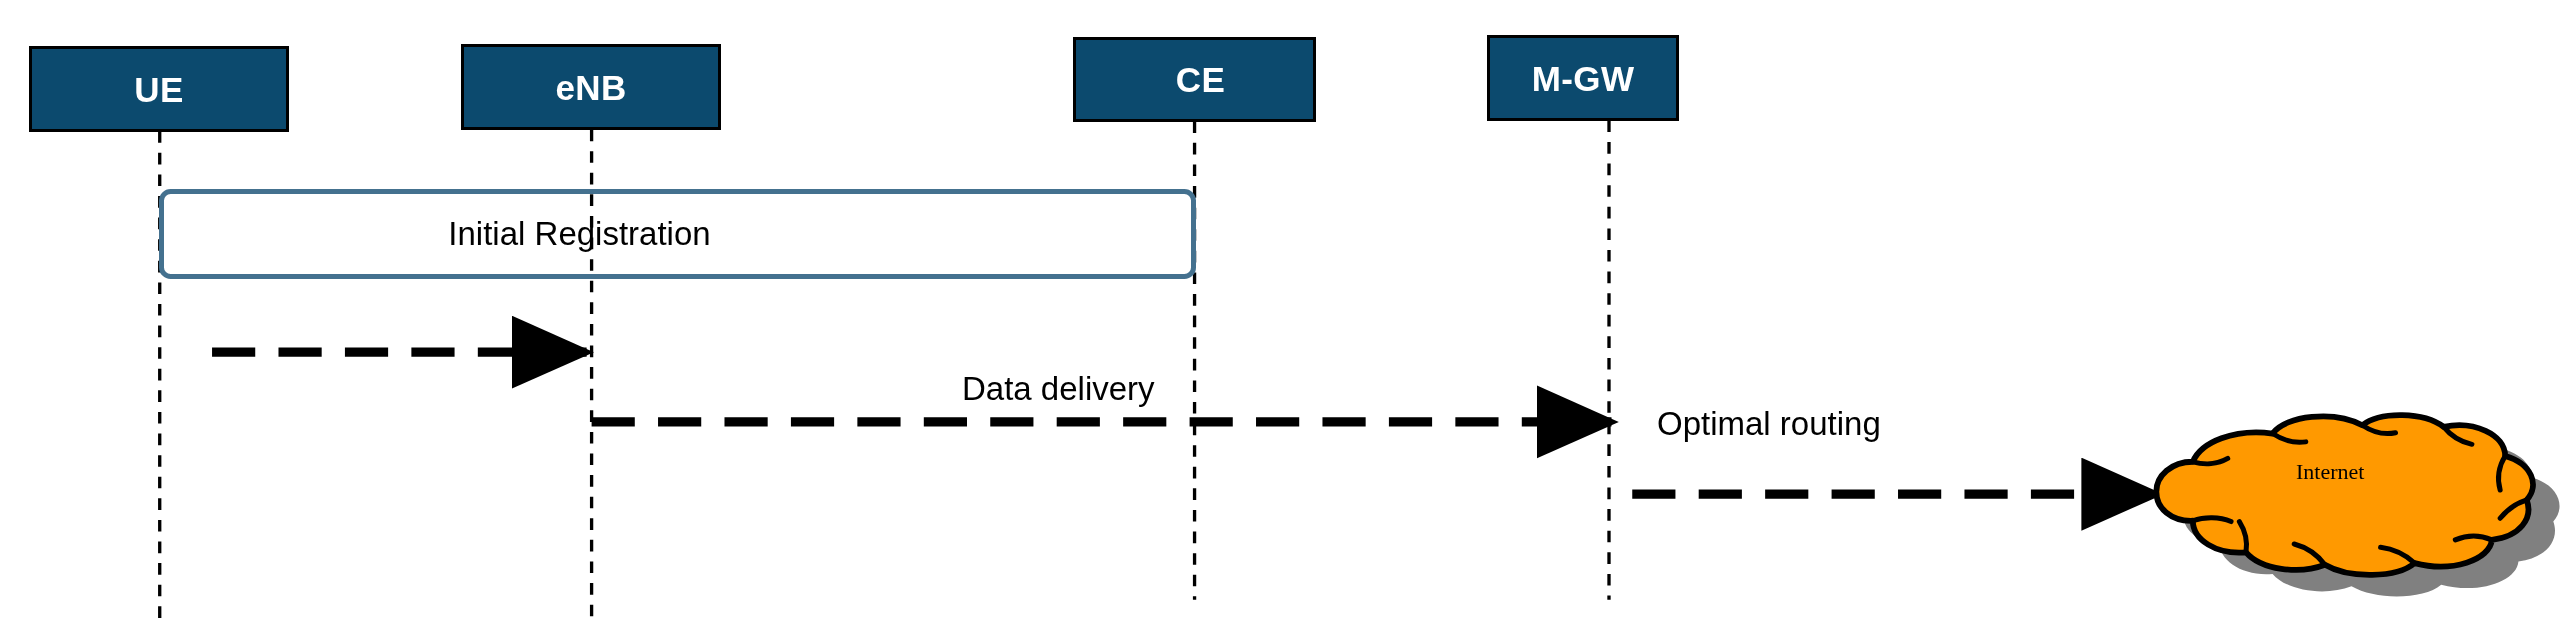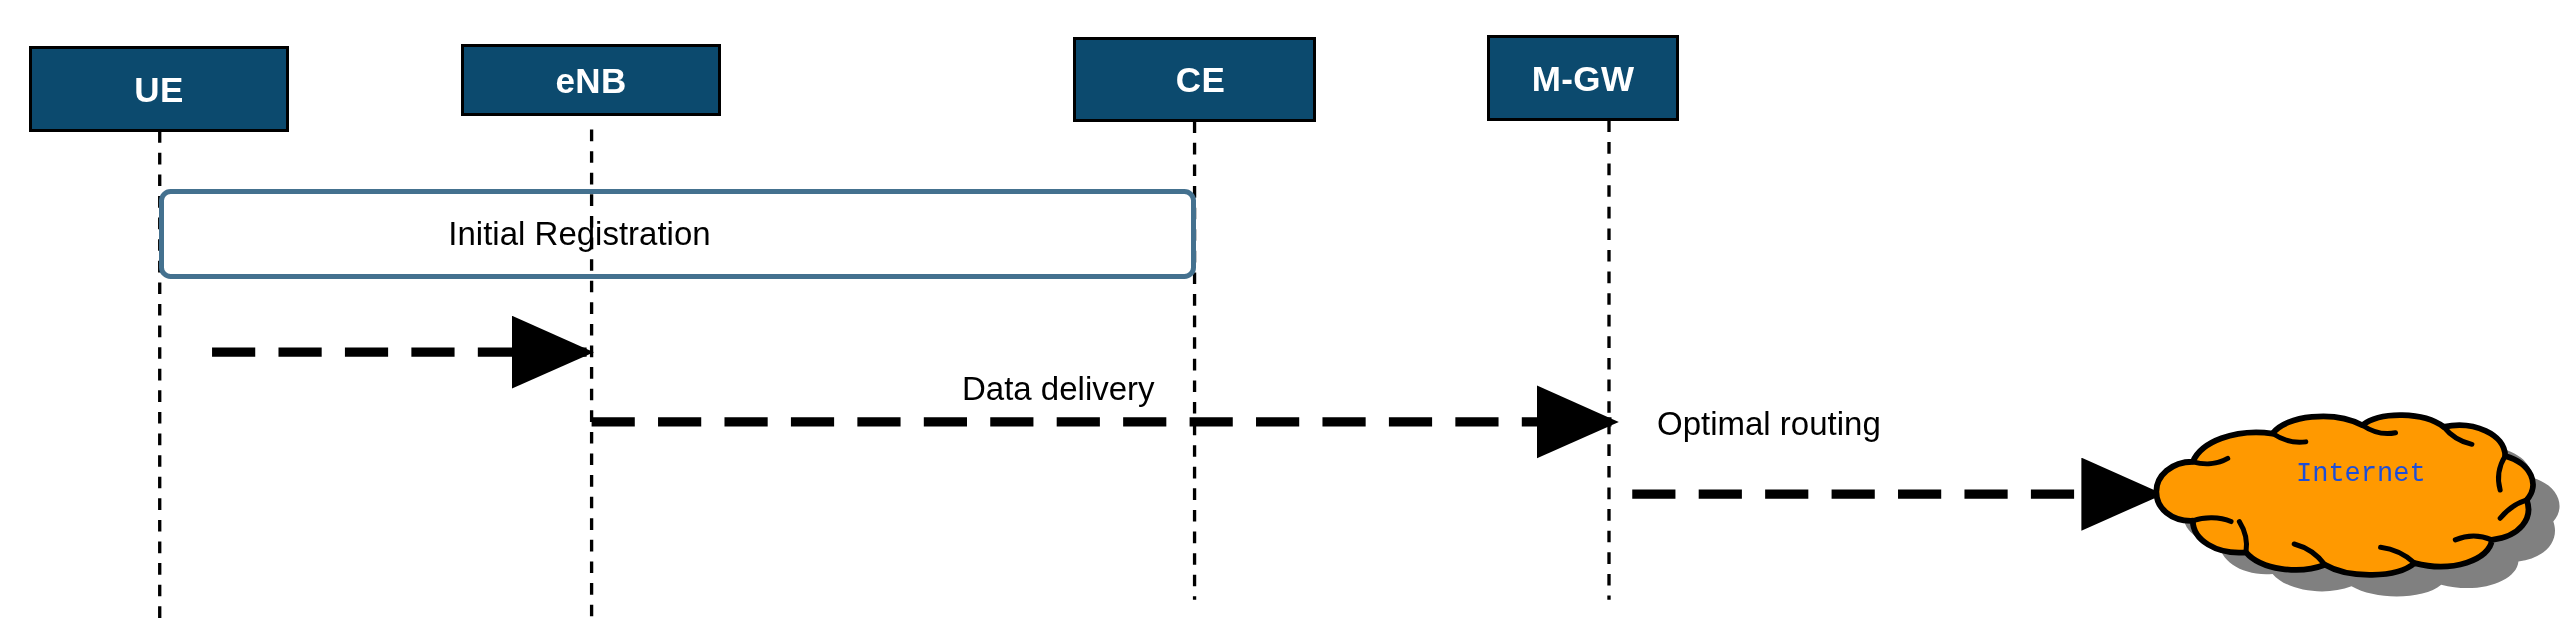--- a/index.html
+++ b/index.html
@@ -58,24 +58,24 @@
   }
   .msg-label {
     position: absolute;
     color: #000000;
     font-size: 33px;
     white-space: nowrap;
     font-family: "Liberation Sans", sans-serif;
   }
   .cloud-label {
     position: absolute;
-    color: #1d4ed8;
-    font-size: 27px;
+    color: #000000;
+    font-size: 22px;
     white-space: nowrap;
-    font-family: Liberation Mono, monospace;
+    font-family: Liberation Serif, serif;
   }
 </style>
 </head>
 <body>
 
 <div id="canvas">
 
   <svg class="layer" viewBox="0 0 3101 773" xmlns="http://www.w3.org/2000/svg">
     <defs>
       <marker id="arrowFilled" markerWidth="10" markerHeight="10" refX="8.2" refY="4" orient="auto" markerUnits="strokeWidth">
@@ -141,21 +141,21 @@
         <path d="M2799,680 C2790,668 2777,659 2762,655"></path>
         <path d="M2704,665 C2706,652 2703,639 2696,628"></path>
       </g>
     </g>
   </svg>
 
   <div class="node-box" style="left:29px; top:46px; width:260px; height:86px;">
     <span class="node-label">UE</span>
   </div>
 
-  <div class="node-box" style="left:461px; top:44px; width:260px; height:72px;">
+  <div class="node-box" style="left:461px; top:44px; width:260px; height:86px;">
     <span class="node-label">eNB</span>
   </div>
 
   <div class="node-box" style="left:1073px; top:37px; width:243px; height:85px;padding-left:12px;">
     <span class="node-label">CE</span>
   </div>
 
   <div class="node-box" style="left:1487px; top:35px; width:192px; height:86px;text-align:right;">
     <span class="node-label">M-GW</span>
   </div>

